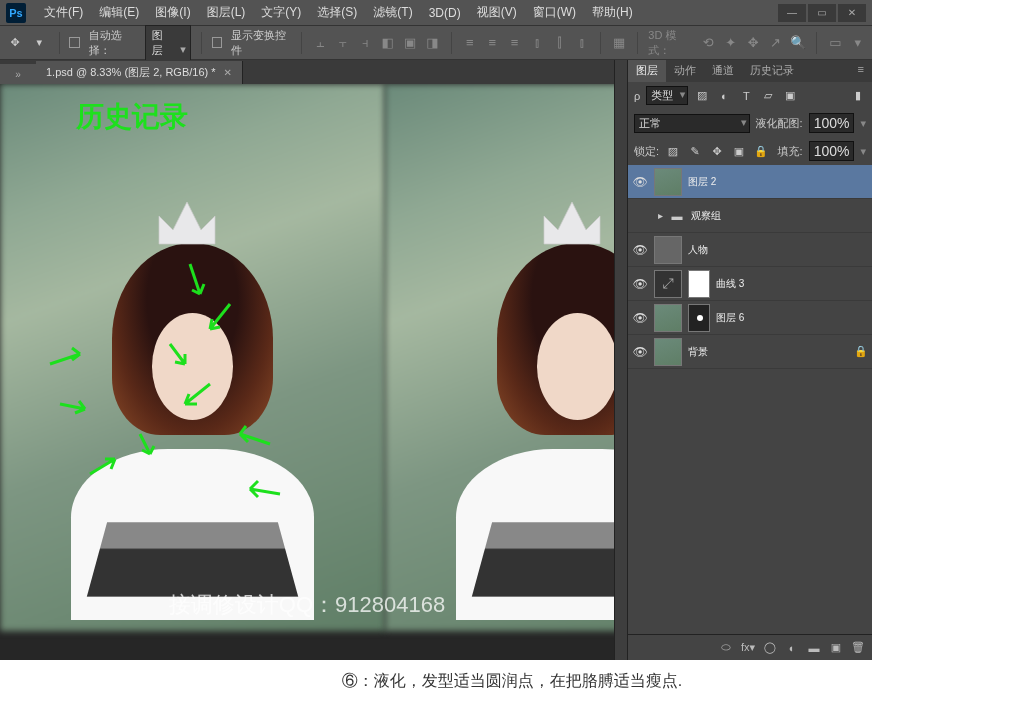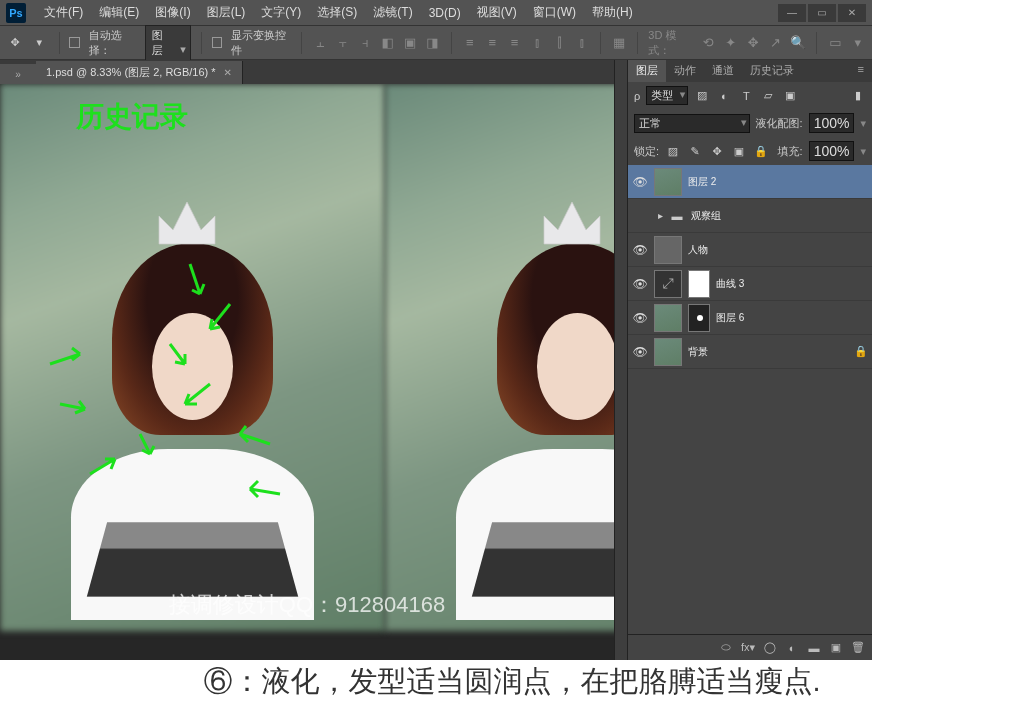--- a/index.html
+++ b/index.html
@@ -55,21 +55,21 @@
 .eye { width: 16px; text-align: center; color: #ddd; font-size: 12px; cursor: pointer; }
 .thumb { width: 28px; height: 28px; border: 1px solid #777; background: #666; }
 .thumb.img { background: linear-gradient(160deg,#6b8a7a,#5f7e66); }
 .thumb.curve { background: #333; display:flex;align-items:center;justify-content:center;color:#aaa;font-size:14px; }
 .mask { width: 22px; height: 28px; border: 1px solid #777; background: #fff; }
 .mask.dark { background: #222; position: relative; }
 .mask.dark::after { content:""; position:absolute; left:40%; top:40%; width:6px; height:6px; background:#fff; border-radius:50%; }
 .layer-name { color: #eee; font-size: 10px; }
 .panel-footer { height: 26px; background: #444; border-top: 1px solid #222; display: flex; align-items: center; justify-content: flex-end; gap: 6px; padding: 0 6px; }
 .foot-ic { width: 16px; height: 16px; display:flex; align-items:center; justify-content:center; color:#bbb; font-size:11px; cursor:pointer; }
-.caption { height: 43px; display: flex; align-items: center; justify-content: center; font-size: 29px; color: #333; }
+.caption { height: 43px; display: flex; align-items: center; justify-content: center; font-size: 16px; color: #333; }
 .toolstrip { width: 13px; background: #3e3e3e; border-left: 1px solid #222; }
 .lock-ic { margin-left: auto; color: #bbb; font-size: 11px; }
 </style>
 </head>
 <body>
 
 <div class="app">
 
   <div class="menubar">
     <div class="ps-logo">Ps</div>

